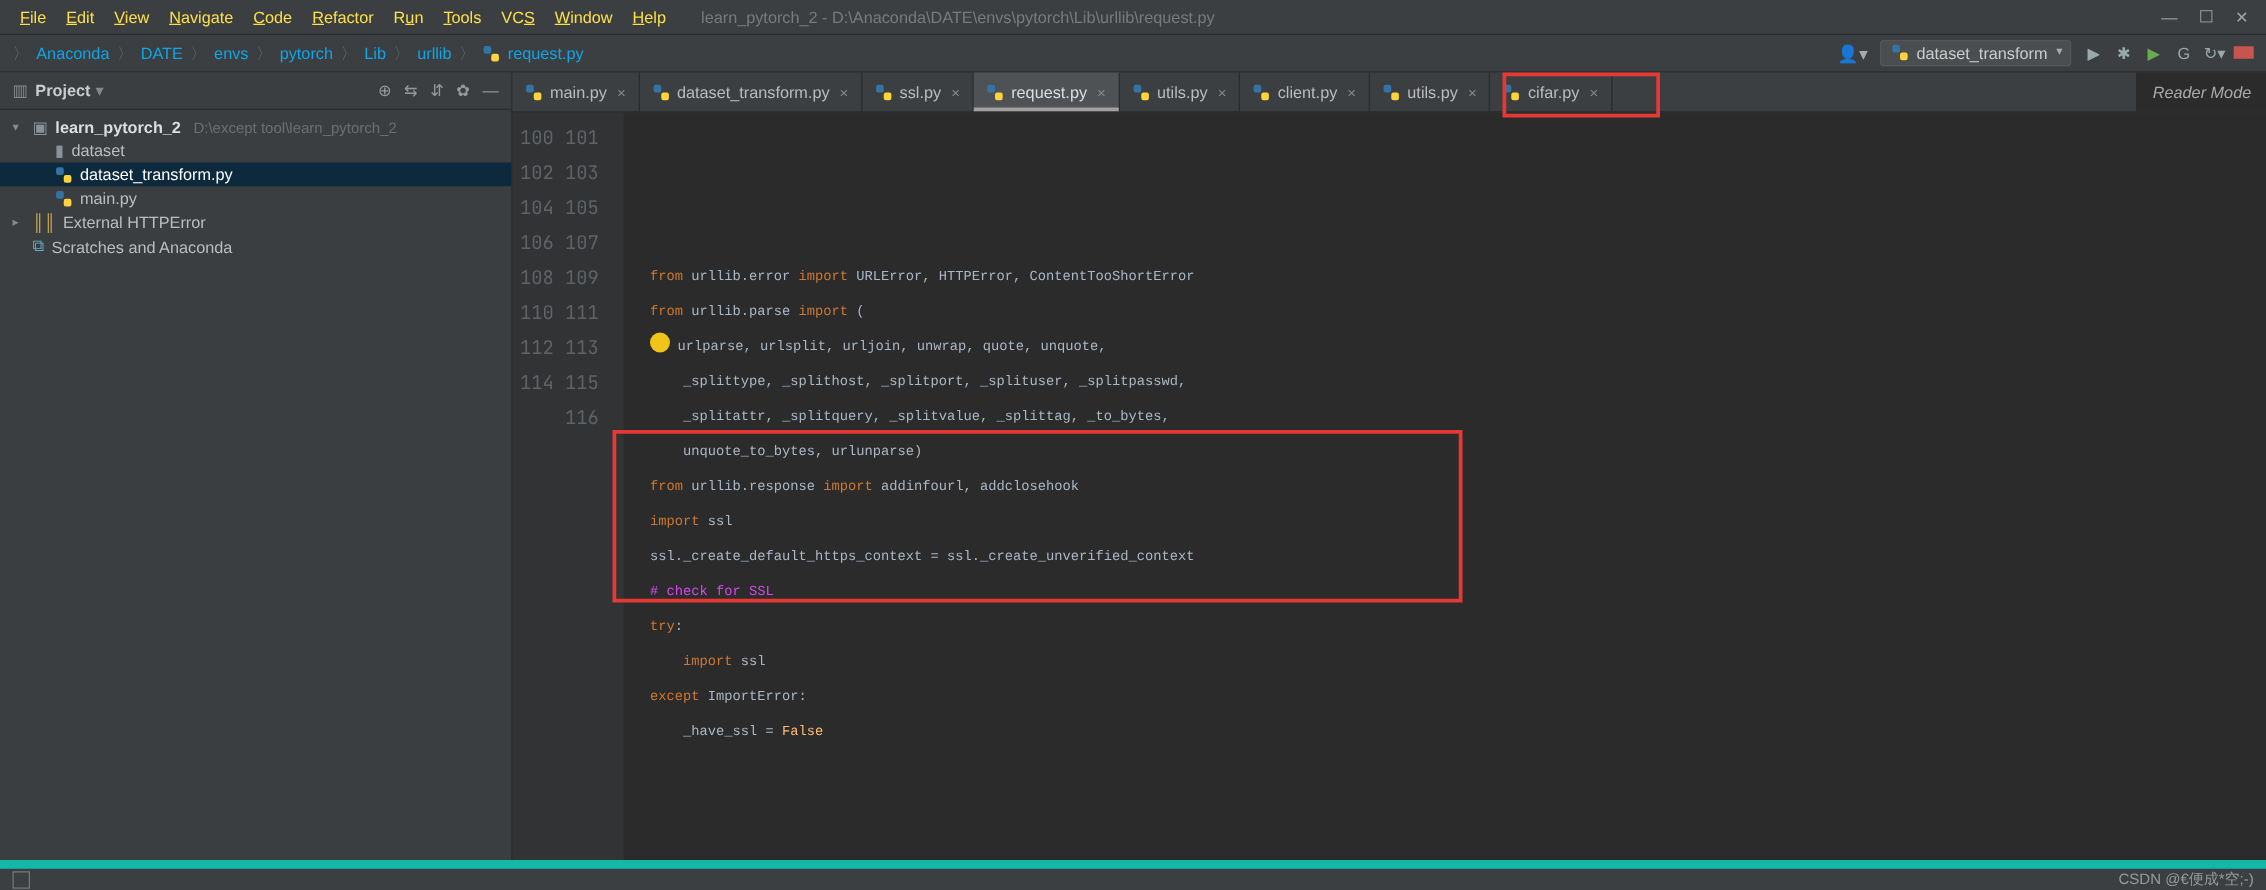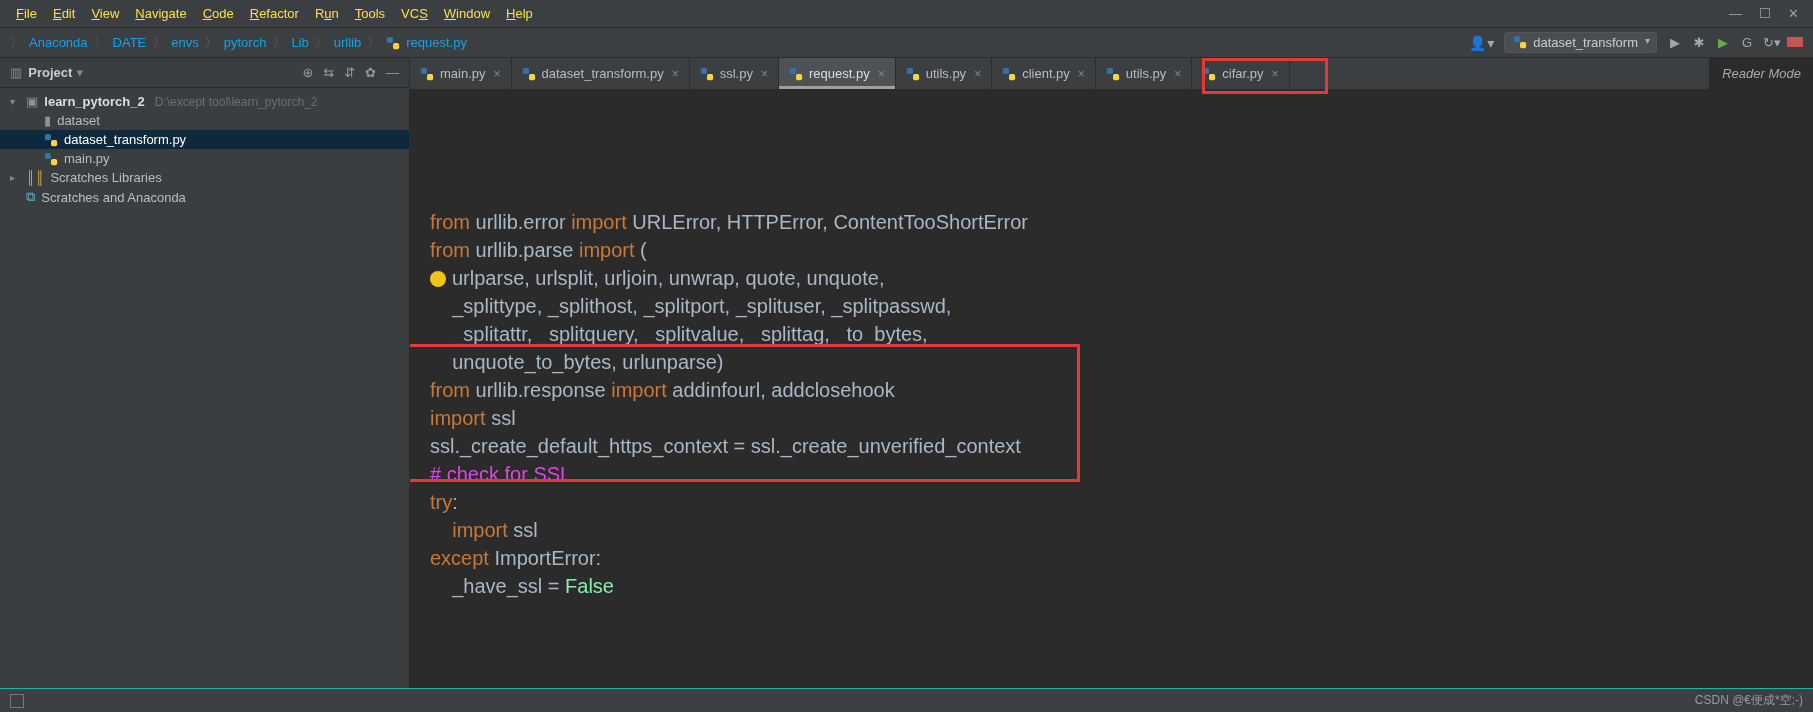--- a/index.html
+++ b/index.html
@@ -161,30 +161,30 @@
     padding:6px 20px 6px 0;
     font-family: "JetBrains Mono","Consolas",monospace;
     font-size:15px;
     line-height:28px;
     border-right:1px solid #2b2b2b;
   }
   .code {
     flex:1;
     background:#2b2b2b;
     padding:6px 0 6px 20px;
-    font-family: Liberation Sans, sans-serif;
-    font-size:20px;
+    font-family: Liberation Mono, monospace;
+    font-size:11px;
     line-height:28px;
     color:#a9b7c6;
     white-space:pre;
     position:relative;
   }
   .code .kw { color:#cc7832; }
   .code .cm { color:#d946ef; }
-  .code .bool { color:#86efac; }
+  .code .bool { color:#fdba74; }
   .code .bulb {
     display:inline-block;width:16px;height:16px;background:#f0c418;border-radius:50%;
     position:relative; top:2px; margin-right:6px;
   }
   .red-big {
     position:absolute;
     border:3px solid #e53935;
     pointer-events:none;
   }
   .red-tab {
@@ -194,21 +194,21 @@
     left:1202px;
     width:126px;
     height:36px;
     pointer-events:none;
     z-index:50;
   }
   
   .statusbar {
     height:24px;
     background:#3c3f41;
-    border-top:1px solid #14b8a6;
+    border-top:7px solid #14b8a6;
     display:flex;
     align-items:center;
     padding:0 10px;
     color:#999;
     font-size:12px;
   }
   .statusbar .left-sq {
     width:14px;height:14px;border:1px solid #777;display:inline-block;margin-right:8px;
   }
   .statusbar .right { margin-left:auto; }
@@ -222,20 +222,25 @@
   <span class="menu-item"><u>E</u>dit</span>
   <span class="menu-item"><u>V</u>iew</span>
   <span class="menu-item"><u>N</u>avigate</span>
   <span class="menu-item"><u>C</u>ode</span>
   <span class="menu-item"><u>R</u>efactor</span>
   <span class="menu-item">R<u>u</u>n</span>
   <span class="menu-item"><u>T</u>ools</span>
   <span class="menu-item">VC<u>S</u></span>
   <span class="menu-item"><u>W</u>indow</span>
   <span class="menu-item"><u>H</u>elp</span>
+  <span class="path-label">
+    <span>learn_pytorch_2</span>
+    <span> - </span>
+    <span>D:\Anaconda\DATE\envs\pytorch\Lib\urllib\request.py</span>
+  </span>
   <div class="window-controls">
     <span>—</span>
     <span><span class="sq"></span></span>
     <span>✕</span>
   </div>
 </div>
 
 <div class="navbar">
   <div class="breadcrumb">
     <span class="sep">〉</span>
@@ -318,21 +323,21 @@
         <span class="arrow"></span>
         <svg class="py-svg" viewBox="0 0 16 16">
             <rect x="1" y="1" width="7" height="7" rx="2" fill="#3573a5"></rect>
             <rect x="8" y="8" width="7" height="7" rx="2" fill="#ffd43b"></rect>
           </svg>
         <span>main.py</span>
       </div>
       <div class="tree-row">
         <span class="arrow">▸</span>
         <span class="lib-icon">║║</span>
-        <span>Scratches Libraries</span>
+        <span>External HTTPError</span>
       </div>
       <div class="tree-row">
         <span class="arrow"></span>
         <span class="scratch-icon">⧉</span>
         <span>Scratches and Anaconda</span>
       </div>
     </div>
   </div>
 
   <div class="editor-area">
@@ -398,20 +403,37 @@
             <rect x="1" y="1" width="7" height="7" rx="2" fill="#3573a5"></rect>
             <rect x="8" y="8" width="7" height="7" rx="2" fill="#ffd43b"></rect>
           </svg>
         <span>cifar.py</span>
         <span class="close">×</span>
       </div>
       <div class="reader-mode">Reader Mode</div>
     </div>
 
     <div class="editor-body">
+      <div class="gutter" id="gutter">100
+101
+102
+103
+104
+105
+106
+107
+108
+109
+110
+111
+112
+113
+114
+115
+116</div>
       <div class="code" id="code">
         
         <div class="red-big" style="left:-10px; top:254px; width:680px; height:138px;"></div>
       <div></div><div></div><div><span class="kw">from</span> urllib.error <span class="kw">import</span> URLError, HTTPError, ContentTooShortError</div><div><span class="kw">from</span> urllib.parse <span class="kw">import</span> (</div><div><span class="bulb"></span>urlparse, urlsplit, urljoin, unwrap, quote, unquote,</div><div>    _splittype, _splithost, _splitport, _splituser, _splitpasswd,</div><div>    _splitattr, _splitquery, _splitvalue, _splittag, _to_bytes,</div><div>    unquote_to_bytes, urlunparse)</div><div><span class="kw">from</span> urllib.response <span class="kw">import</span> addinfourl, addclosehook</div><div><span class="kw">import</span> ssl</div><div></div><div>ssl._create_default_https_context = ssl._create_unverified_context</div><div><span class="cm"># check for SSL</span></div><div><span class="kw">try</span>:</div><div>    <span class="kw">import</span> ssl</div><div><span class="kw">except</span> ImportError:</div><div>    _have_ssl = <span class="bool">False</span></div></div>
     </div>
   </div>
 </div>
 
 <div class="statusbar">
   <span class="left-sq"></span>

